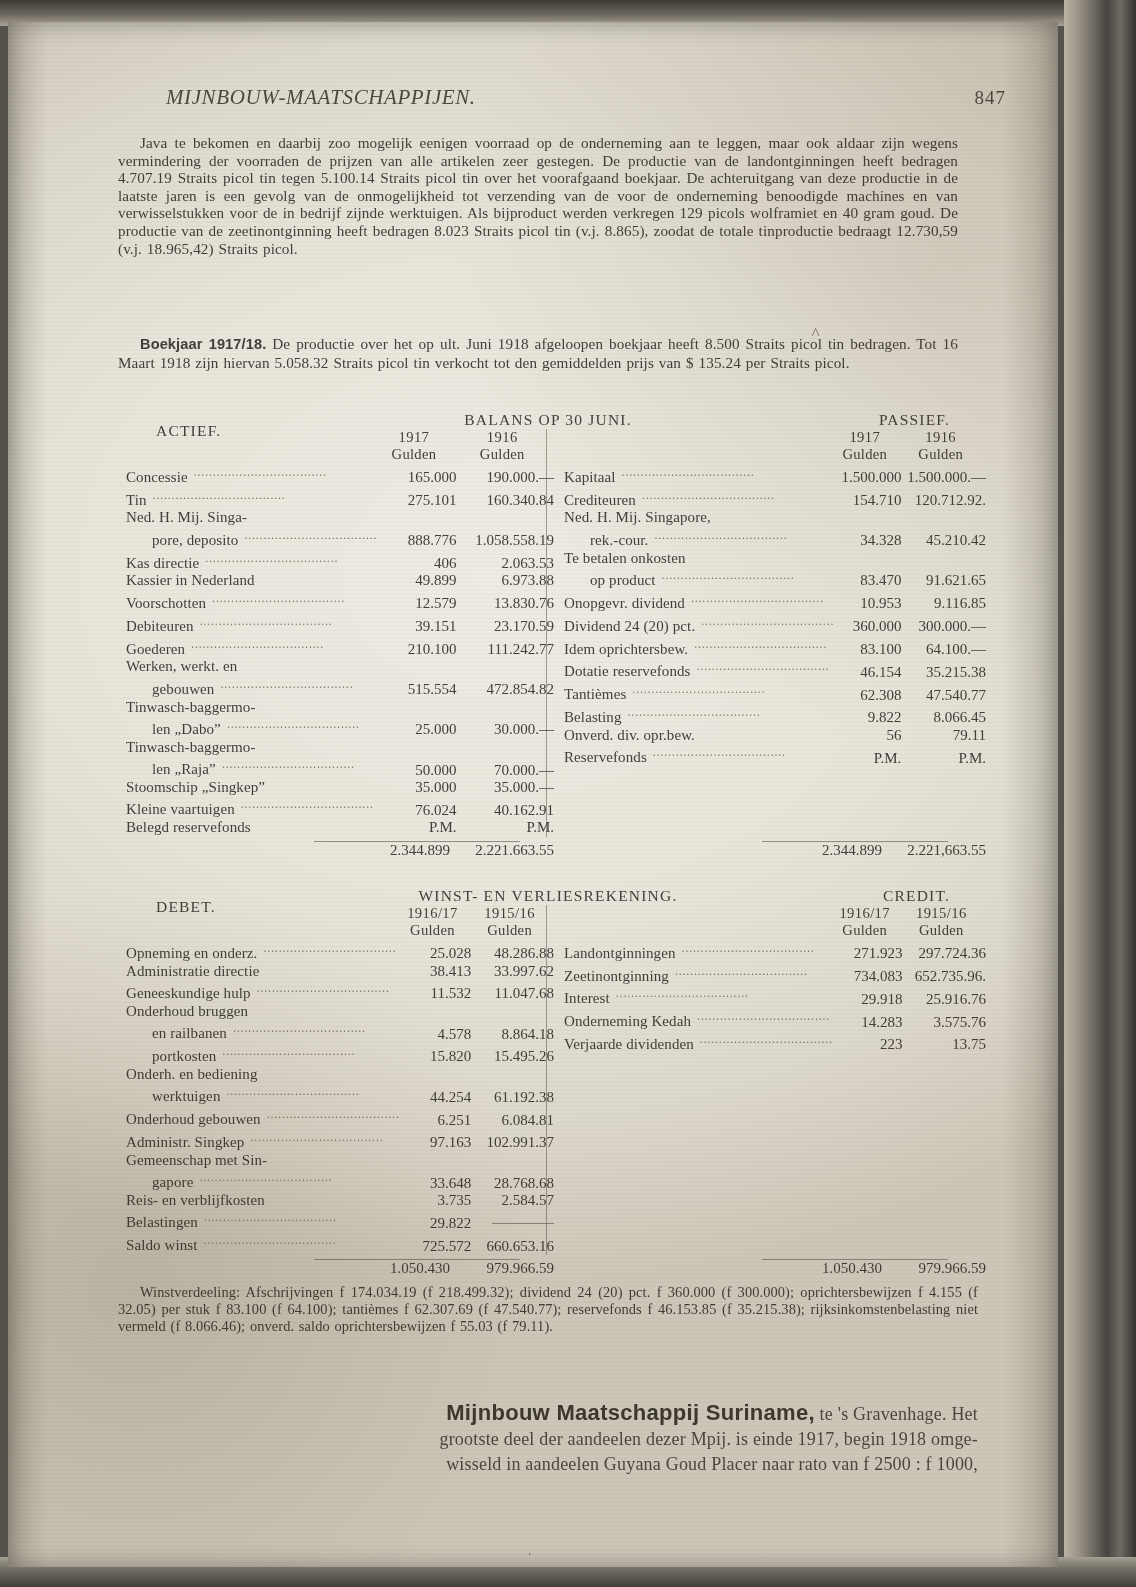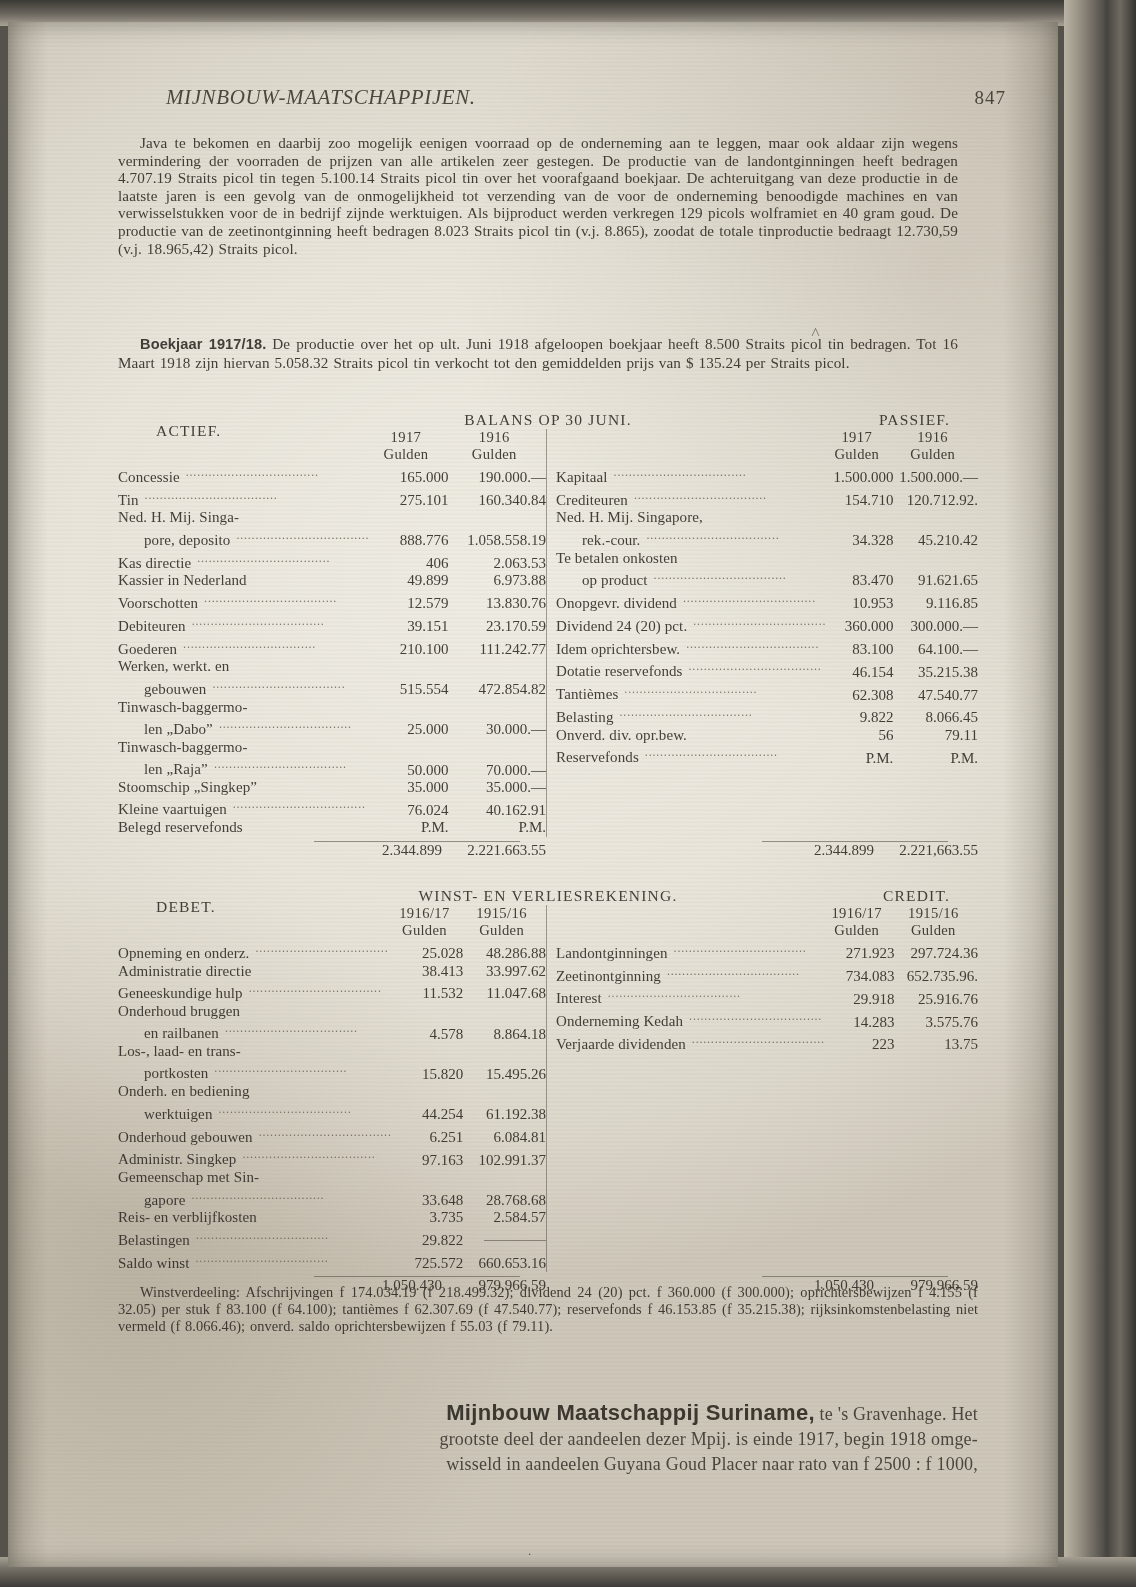--- a/index.html
+++ b/index.html
@@ -146,20 +146,21 @@
     width: 1px;
     background: #4a443b;
     opacity: .55;
   }
 
   table.fin {
     width: 100%;
     border-collapse: collapse;
     font-size: 15px;
     line-height: 17.4px;
+    margin-left: 8px;
   }
   table.fin td { padding: 0; vertical-align: baseline; white-space: nowrap; }
   td.lbl {
     width: auto;
     letter-spacing: .1px;
     position: relative;
     overflow: hidden;
   }
   td.lbl .dots {
     display: inline-block;
@@ -535,25 +536,20 @@
                   <td class="lbl">Onderhoud bruggen</td>
                   <td class="v1"></td>
                   <td class="v2"></td>
                 </tr>
                 <tr>
                   <td class="lbl indent">en railbanen<span class="dots">...................................</span></td>
                   <td class="v1">4.578</td>
                   <td class="v2">8.864.18</td>
                 </tr>
                 <tr>
-                  <td class="lbl">Los-, laad- en trans-</td>
-                  <td class="v1"></td>
-                  <td class="v2"></td>
-                </tr>
-                <tr>
                   <td class="lbl indent">portkosten<span class="dots">...................................</span></td>
                   <td class="v1">15.820</td>
                   <td class="v2">15.495.26</td>
                 </tr>
                 <tr>
                   <td class="lbl">Onderh. en bediening</td>
                   <td class="v1"></td>
                   <td class="v2"></td>
                 </tr>
                 <tr>

